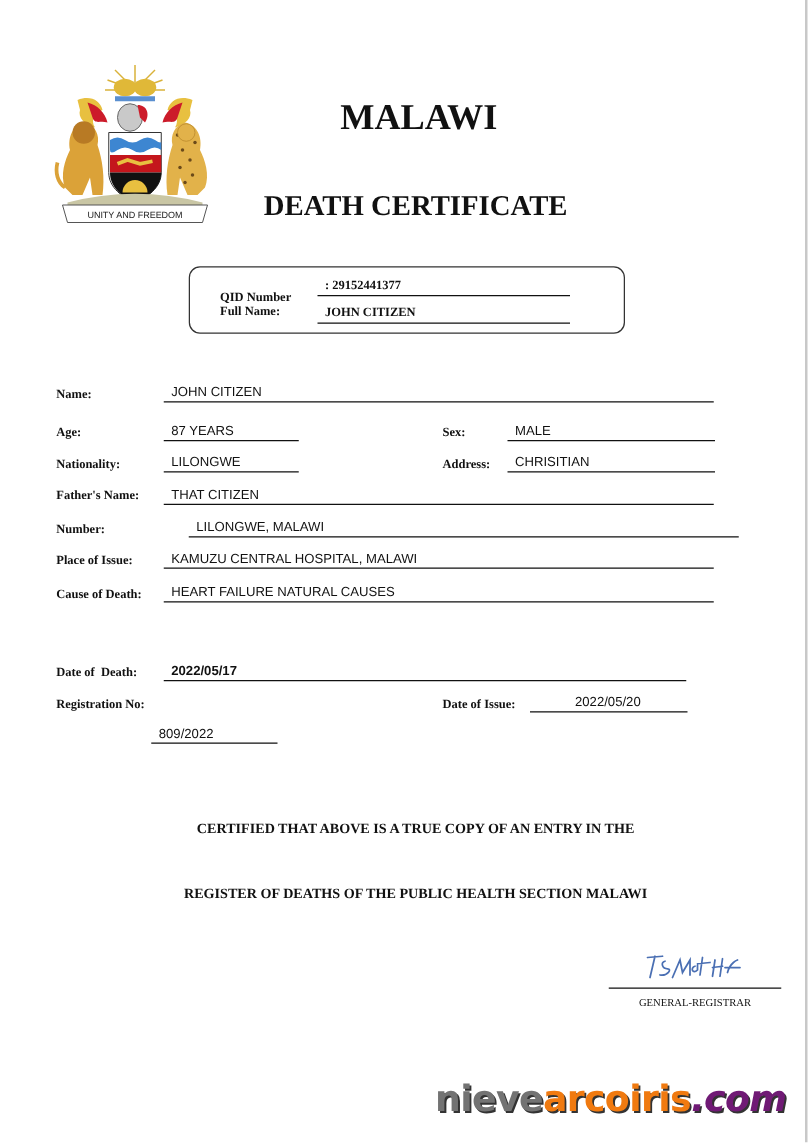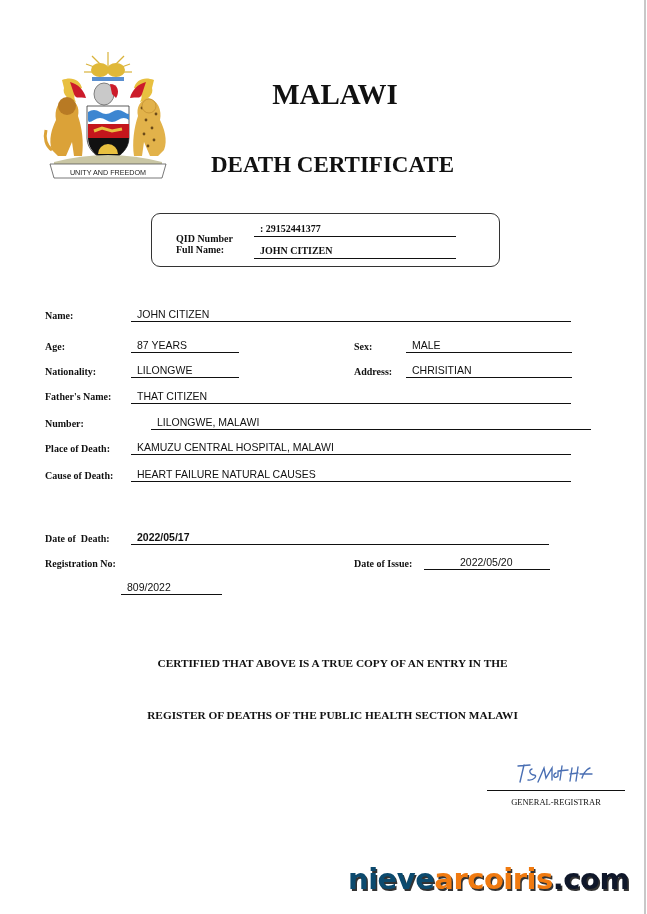--- a/index.html
+++ b/index.html
@@ -9,21 +9,21 @@
   .title1 { left:0; width:670px; top:78px; text-align:center; font-weight:bold; font-size:29px; font-family:"Liberation Serif", serif; }
   .title2 { left:0; width:665px; top:152px; text-align:center; font-weight:bold; font-size:23px; font-family:"Liberation Serif", serif; }
   .qidbox { left:151px; top:213px; width:347px; height:52px; border:1.3px solid #333; border-radius:9px; }
   .lbl { font-family:"Liberation Serif", serif; font-weight:bold; font-size:10px; }
   .val { font-family:"Liberation Sans", sans-serif; font-size:10.5px; padding-left:6px; box-sizing:border-box; border-bottom:1.3px solid #111; height:14px; line-height:12px; }
   .qval { font-family:"Liberation Serif", serif; font-weight:bold; font-size:10px; border-bottom:1.3px solid #111; height:14px; line-height:12px; box-sizing:border-box; padding-left:6px; }
   .cert { left:0; width:665px; text-align:center; font-weight:bold; font-size:11.3px; font-family:"Liberation Serif", serif; }
   .sigline { left:487px; top:790px; width:138px; border-top:1.3px solid #111; }
   .siglabel { left:487px; top:797px; width:138px; text-align:center; font-size:8.5px; font-family:"Liberation Serif", serif; }
   .wm { left:348px; top:862px; font-family:"DejaVu Sans", sans-serif; font-weight:bold; font-size:29px; letter-spacing:-0.5px; text-shadow:1.5px 1.5px 0 #333; }
-  .wm .y { color:#0c4a6e; } .wm .o { color:#f07a10; } .wm .p { color:#0f172a; }
+  .wm .y { color:#737373; } .wm .o { color:#f07a10; } .wm .p { color:#701a75;font-style:italic; }
 </style>
 </head>
 <body>
 
 <div class="edge"></div>
 
 <svg class="abs" style="left:42px;top:50px" width="132" height="132" viewBox="0 0 132 132">
 
   <g stroke="#d9b23a" stroke-width="1.2">
     <line x1="66" y1="22" x2="66" y2="2"></line>
@@ -95,21 +95,21 @@
 <div class="abs val" style="left:131px;top:364px;width:108px;">LILONGWE</div>
 <div class="abs lbl" style="left:354px;top:366px;">Address:</div>
 <div class="abs val" style="left:406px;top:364px;width:166px;">CHRISITIAN</div>
 
 <div class="abs lbl" style="left:45px;top:391px;">Father's Name:</div>
 <div class="abs val" style="left:131px;top:390px;width:440px;">THAT CITIZEN</div>
 
 <div class="abs lbl" style="left:45px;top:418px;">Number:</div>
 <div class="abs val" style="left:131px;top:416px;width:440px;margin-left:20px;">LILONGWE, MALAWI</div>
 
-<div class="abs lbl" style="left:45px;top:443px;">Place of Death:</div>
+<div class="abs lbl" style="left:45px;top:443px;">Place of Issue:</div>
 <div class="abs val" style="left:131px;top:441px;width:440px;">KAMUZU CENTRAL HOSPITAL, MALAWI</div>
 
 <div class="abs lbl" style="left:45px;top:470px;">Cause of Death:</div>
 <div class="abs val" style="left:131px;top:468px;width:440px;">HEART FAILURE NATURAL CAUSES</div>
 
 <div class="abs lbl" style="left:45px;top:533px;white-space:pre;">Date of  Death:</div>
 <div class="abs val" style="left:131px;top:531px;width:418px;font-weight:bold;">2022/05/17</div>
 
 <div class="abs lbl" style="left:45px;top:558px;">Registration No:</div>
 <div class="abs val" style="left:121px;top:556px;width:101px;margin-top:25px;">809/2022</div>

